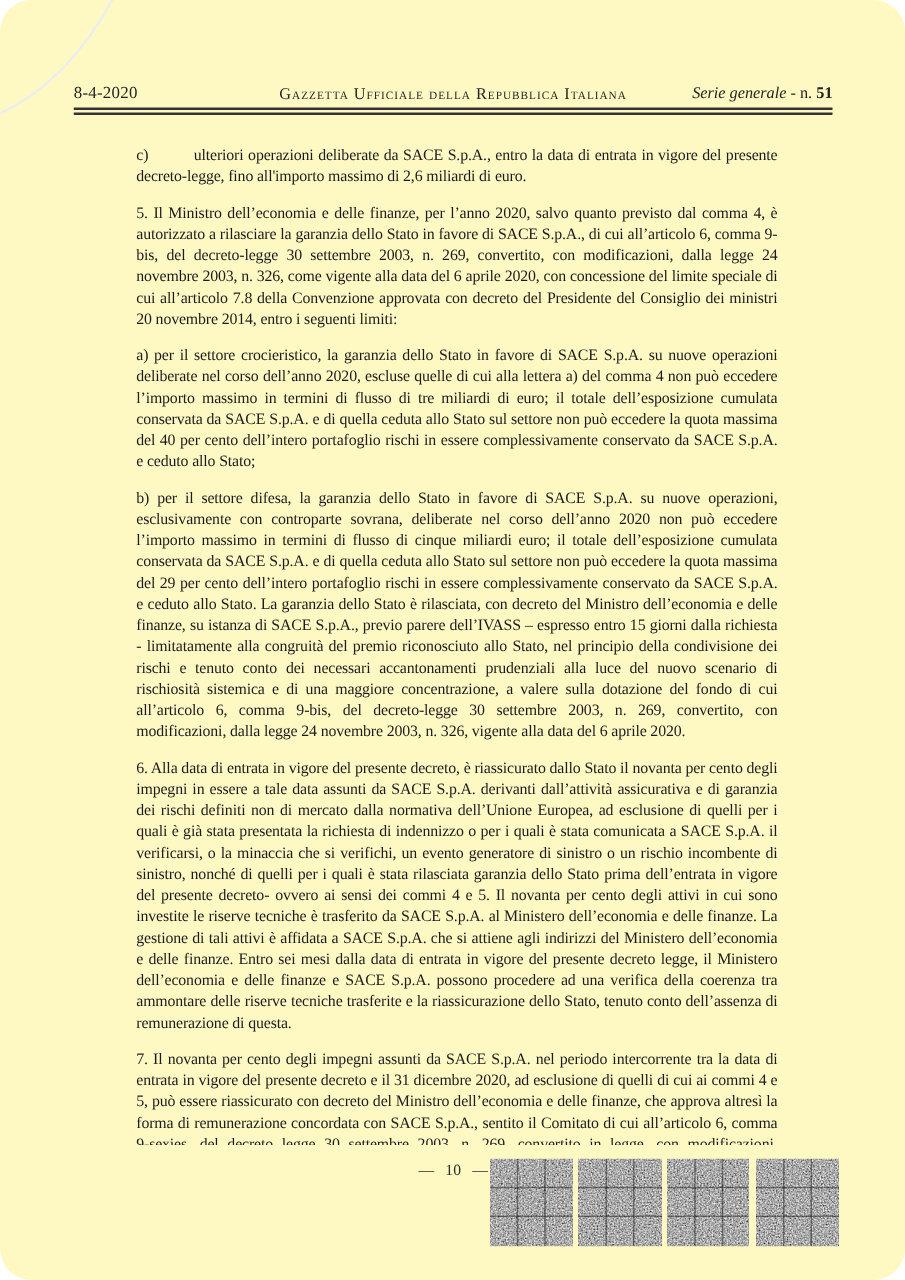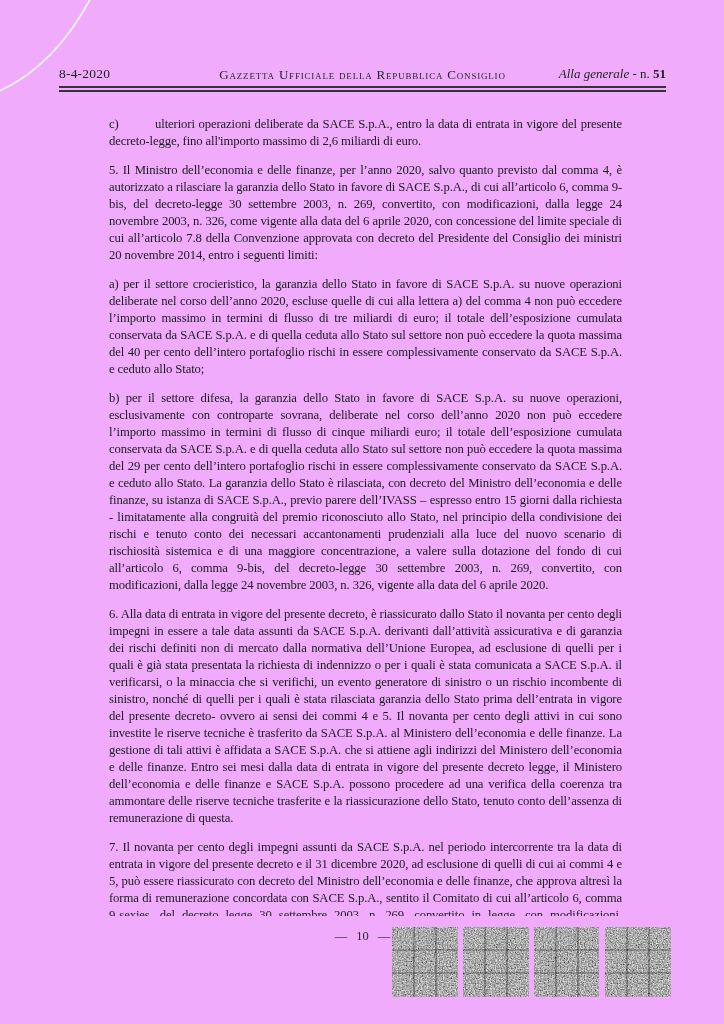--- a/index.html
+++ b/index.html
@@ -4,21 +4,21 @@
 <style>
   html,body{margin:0;padding:0;}
   body{
     width:724px;height:1024px;
     background:#ffffff;
     font-family:"Liberation Serif", serif;
     color:#1c1c1e;
     position:relative;
     overflow:hidden;
   }
-  .page{position:absolute;inset:0;background:#f0abfc;overflow:hidden;}
+  .page{position:absolute;inset:0;background:#fef9c3;overflow:hidden;border-radius:25px;}
 
   
   .scan-artifact{position:absolute;left:0;top:0;pointer-events:none;}
 
   
   .header-date{
     position:absolute;left:59px;top:66px;
     font-size:13.5px;letter-spacing:0.2px;color:#222;
   }
   .header-title{
@@ -64,23 +64,23 @@
 <body>
 
 <div class="page">
 
   <svg class="scan-artifact" width="140" height="140" viewBox="0 0 140 140" aria-hidden="true">
     <path d="M -10 95 Q 55 70 95 -10" fill="none" stroke="#ededed" stroke-width="2"></path>
   </svg>
 
   <div class="header-date">8-4-2020</div>
 
-  <div class="header-title">Gazzetta Ufficiale della Repubblica Consiglio</div>
+  <div class="header-title">Gazzetta Ufficiale della Repubblica Italiana</div>
 
-  <div class="header-series"><span class="it">Alla generale</span> <span>- n.</span> <span class="num">51</span></div>
+  <div class="header-series"><span class="it">Serie generale</span> <span>- n.</span> <span class="num">51</span></div>
 
   <div class="header-rule"></div>
 
   <div class="body-text">
     <p><span class="marker">c)</span><span>ulteriori operazioni deliberate da SACE S.p.A., entro la data di entrata in vigore del presente decreto-legge, fino all'importo massimo di 2,6 miliardi di euro.</span></p>
     <p>5. Il Ministro dell’economia e delle finanze, per l’anno 2020, salvo quanto previsto dal comma 4, è autorizzato a rilasciare la garanzia dello Stato in favore di SACE S.p.A., di cui all’articolo 6, comma 9-bis, del decreto-legge 30 settembre 2003, n. 269, convertito, con modificazioni, dalla legge 24 novembre 2003, n. 326, come vigente alla data del 6 aprile 2020, con concessione del limite speciale di cui all’articolo 7.8 della Convenzione approvata con decreto del Presidente del Consiglio dei ministri 20 novembre 2014, entro i seguenti limiti:</p>
     <p>a) per il settore crocieristico, la garanzia dello Stato in favore di SACE S.p.A. su nuove operazioni deliberate nel corso dell’anno 2020, escluse quelle di cui alla lettera a) del comma 4 non può eccedere l’importo massimo in termini di flusso di tre miliardi di euro; il totale dell’esposizione cumulata conservata da SACE S.p.A. e di quella ceduta allo Stato sul settore non può eccedere la quota massima del 40 per cento dell’intero portafoglio rischi in essere complessivamente conservato da SACE S.p.A. e ceduto allo Stato;</p>
     <p>b) per il settore difesa, la garanzia dello Stato in favore di SACE S.p.A. su nuove operazioni, esclusivamente con controparte sovrana, deliberate nel corso dell’anno 2020 non può eccedere l’importo massimo in termini di flusso di cinque miliardi euro; il totale dell’esposizione cumulata conservata da SACE S.p.A. e di quella ceduta allo Stato sul settore non può eccedere la quota massima del 29 per cento dell’intero portafoglio rischi in essere complessivamente conservato da SACE S.p.A. e ceduto allo Stato. La garanzia dello Stato è rilasciata, con decreto del Ministro dell’economia e delle finanze, su istanza di SACE S.p.A., previo parere dell’IVASS – espresso entro 15 giorni dalla richiesta - limitatamente alla congruità del premio riconosciuto allo Stato, nel principio della condivisione dei rischi e tenuto conto dei necessari accantonamenti prudenziali alla luce del nuovo scenario di rischiosità sistemica e di una maggiore concentrazione, a valere sulla dotazione del fondo di cui all’articolo 6, comma 9-bis, del decreto-legge 30 settembre 2003, n. 269, convertito, con modificazioni, dalla legge 24 novembre 2003, n. 326, vigente alla data del 6 aprile 2020.</p>
     <p>6. Alla data di entrata in vigore del presente decreto, è riassicurato dallo Stato il novanta per cento degli impegni in essere a tale data assunti da SACE S.p.A. derivanti dall’attività assicurativa e di garanzia dei rischi definiti non di mercato dalla normativa dell’Unione Europea, ad esclusione di quelli per i quali è già stata presentata la richiesta di indennizzo o per i quali è stata comunicata a SACE S.p.A. il verificarsi, o la minaccia che si verifichi, un evento generatore di sinistro o un rischio incombente di sinistro, nonché di quelli per i quali è stata rilasciata garanzia dello Stato prima dell’entrata in vigore del presente decreto- ovvero ai sensi dei commi 4 e 5. Il novanta per cento degli attivi in cui sono investite le riserve tecniche è trasferito da SACE S.p.A. al Ministero dell’economia e delle finanze. La gestione di tali attivi è affidata a SACE S.p.A. che si attiene agli indirizzi del Ministero dell’economia e delle finanze. Entro sei mesi dalla data di entrata in vigore del presente decreto legge, il Ministero dell’economia e delle finanze e SACE S.p.A. possono procedere ad una verifica della coerenza tra ammontare delle riserve tecniche trasferite e la riassicurazione dello Stato, tenuto conto dell’assenza di remunerazione di questa.</p>
     <p>7. Il novanta per cento degli impegni assunti da SACE S.p.A. nel periodo intercorrente tra la data di entrata in vigore del presente decreto e il 31 dicembre 2020, ad esclusione di quelli di cui ai commi 4 e 5, può essere riassicurato con decreto del Ministro dell’economia e delle finanze, che approva altresì la forma di remunerazione concordata con SACE S.p.A., sentito il Comitato di cui all’articolo 6, comma 9-sexies, del decreto legge 30 settembre 2003, n. 269, convertito in legge, con modificazioni, dall’articolo 1, comma 1, della legge 24 novembre 2003, n. 326, come modificato dal comma 1 del presente articolo. La remunerazione della riassicurazione di cui al periodo precedente è versata all’entrata del bilancio dello Stato per</p>

